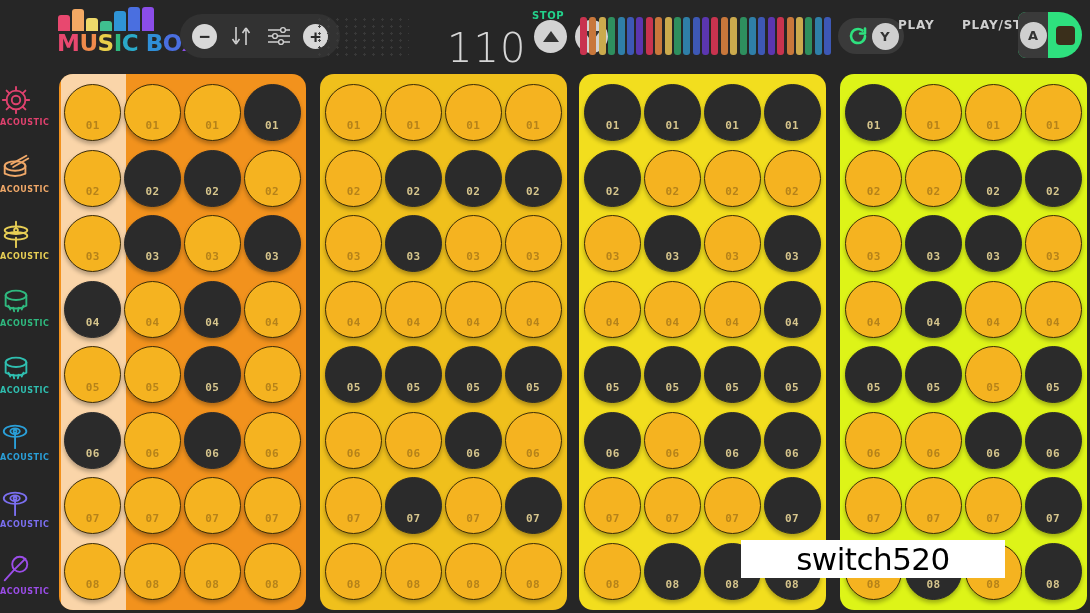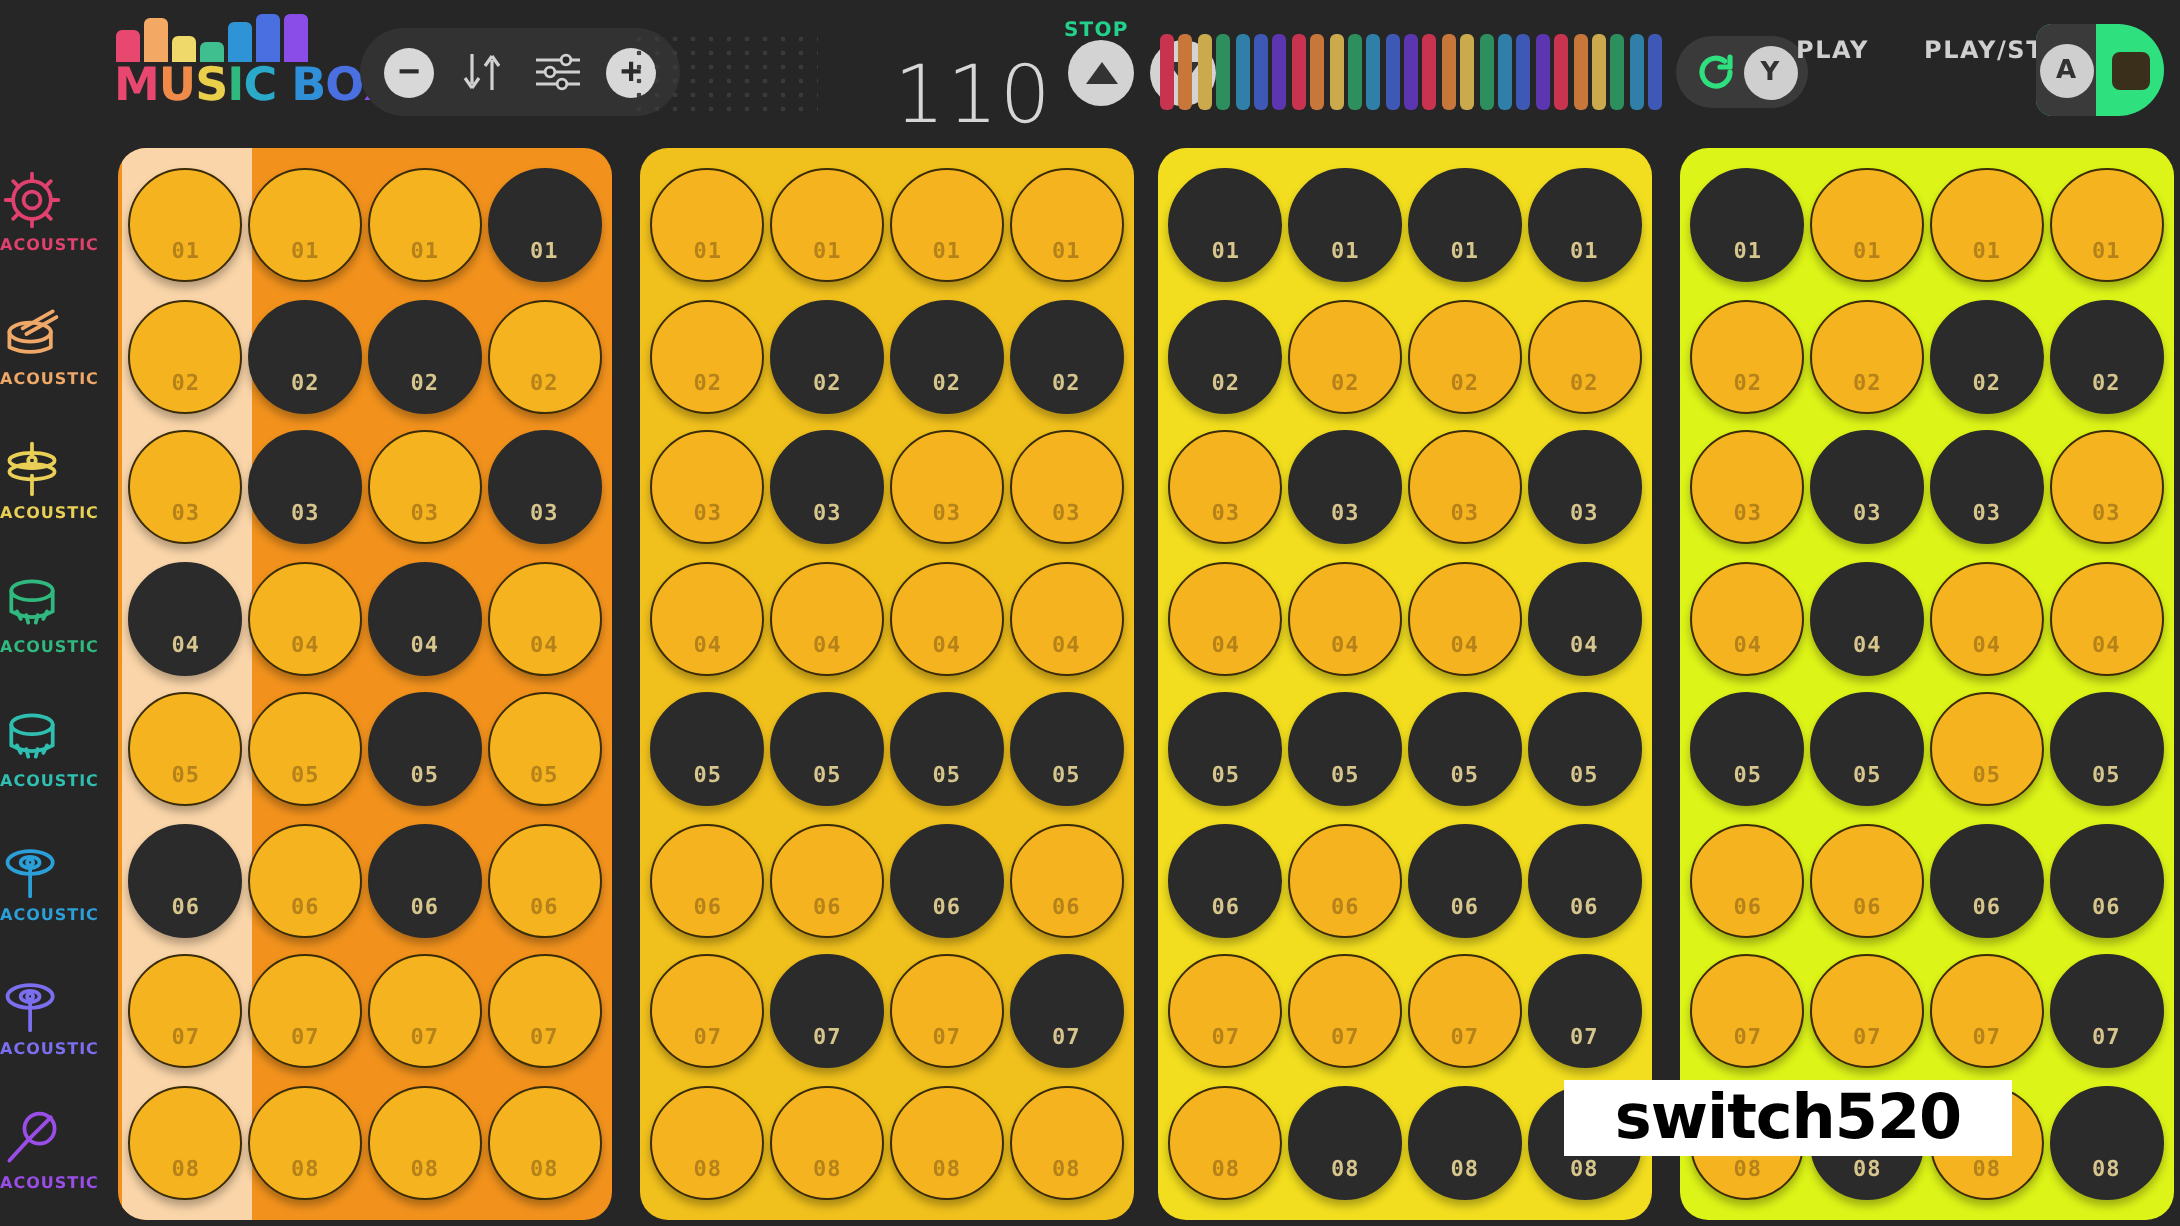--- a/index.html
+++ b/index.html
@@ -162,25 +162,25 @@
   .cell-num {
     font-family: "DejaVu Sans Mono", monospace;
     font-size: 11px; font-weight: bold; letter-spacing: .5px;
     margin-bottom: 9px; line-height: 1;
   }
   .cell.on  .cell-num { color: #b5821a; }
   .cell.off .cell-num { color: #d6c58c; }
 
   
   #watermark {
-    position: absolute; left: 782px; top: 540px;
-    width: 224px; height: 38px; background: #fff;
+    position: absolute; left: 741px; top: 540px;
+    width: 264px; height: 38px; background: #fff;
     display: flex; align-items: center; justify-content: center;
     font-family: "DejaVu Sans", sans-serif;
-    font-size: 31px; font-weight: bold; color: #000; letter-spacing: -.5px;
+    font-size: 31px; font-weight: normal; color: #000; letter-spacing: -.5px;
   }
 </style>
 </head>
 <body>
 
 <div id="app">
 
   <div id="header">
 
     <div class="logo-wrap">

